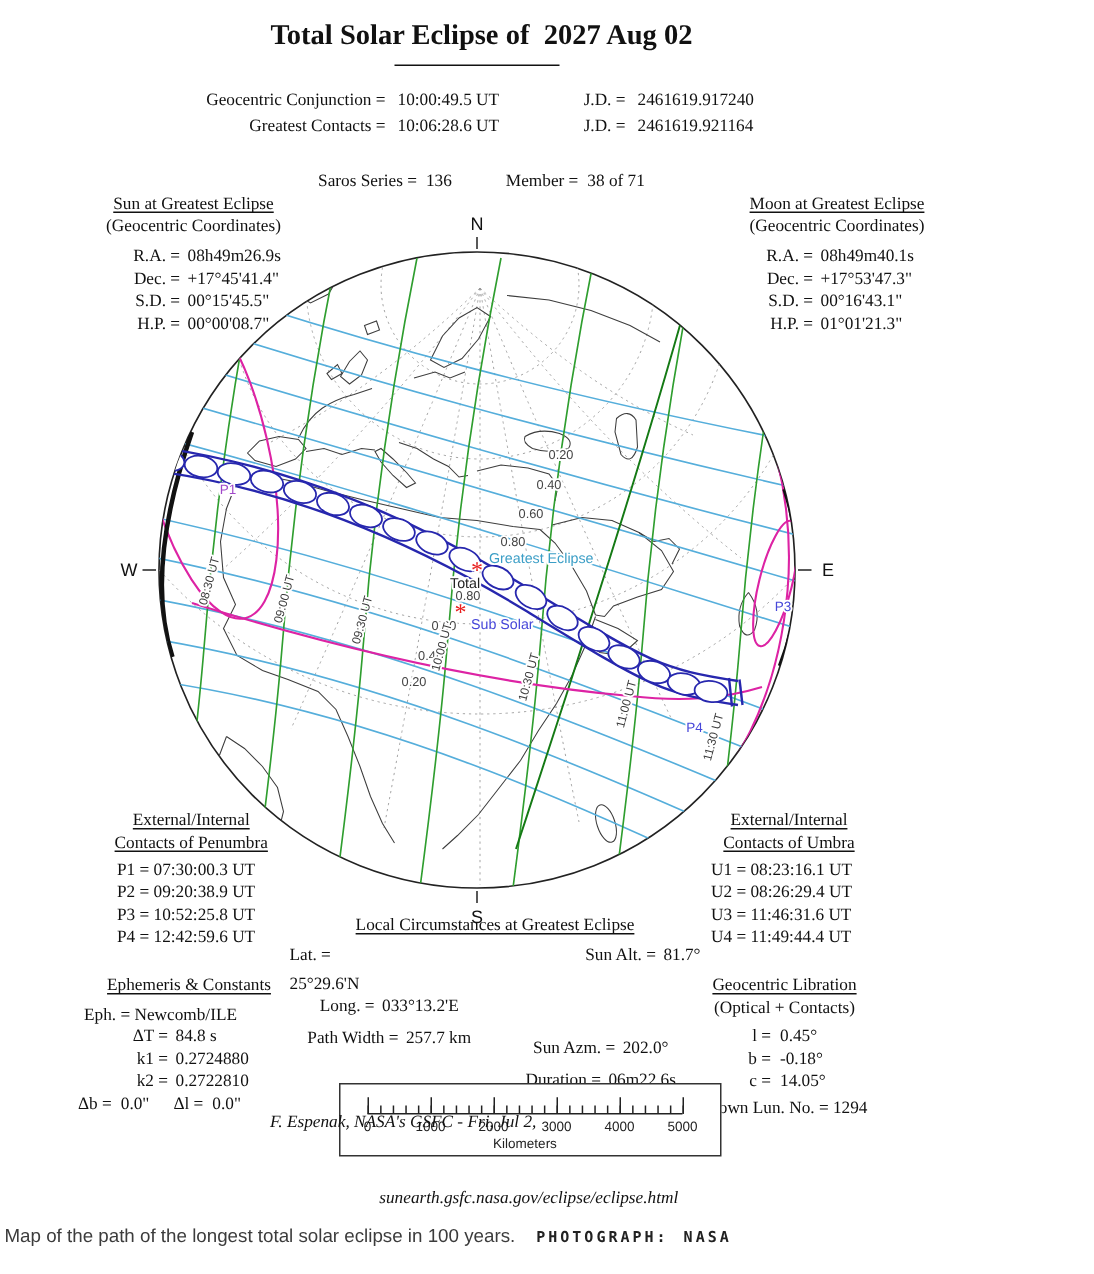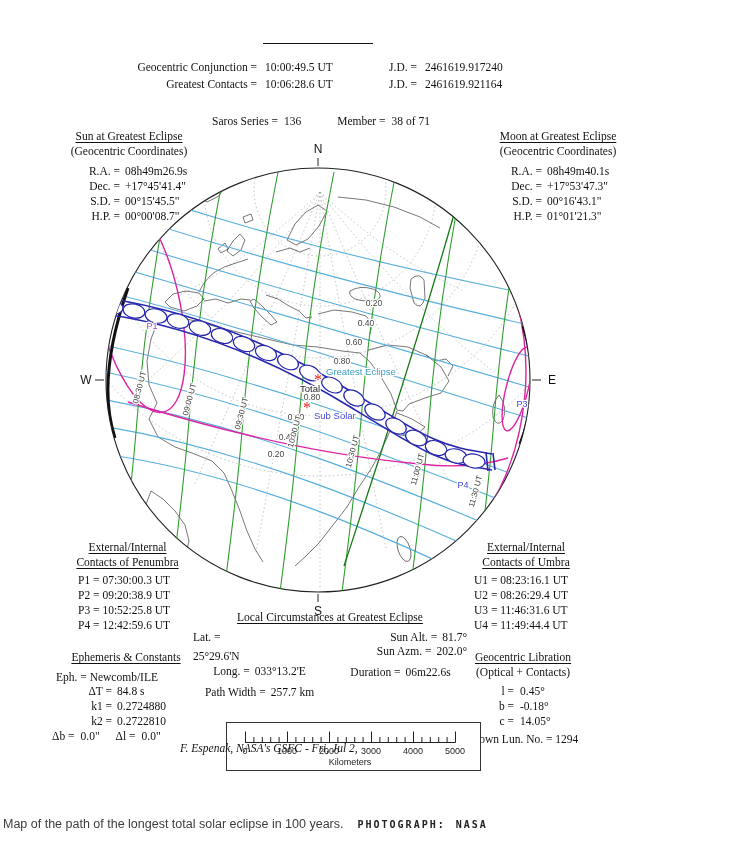--- a/index.html
+++ b/index.html
@@ -231,20 +231,21 @@
         <text class="utlab halo" x="192" y="400" text-anchor="middle" transform="rotate(-75 192 400)">09:00 UT</text>
         <text class="utlab halo" x="244" y="414" text-anchor="middle" transform="rotate(-75 244 414)">09:30 UT</text>
         <text class="utlab halo" x="297" y="432" text-anchor="middle" transform="rotate(-75 297 432)">10:00 UT</text>
         <text class="utlab halo" x="355" y="452" text-anchor="middle" transform="rotate(-75 355 452)">10:30 UT</text>
         <text class="utlab halo" x="420" y="470" text-anchor="middle" transform="rotate(-75 420 470)">11:00 UT</text>
         <text class="utlab halo" x="478" y="492" text-anchor="middle" transform="rotate(-75 478 492)">11:30 UT</text>
       </g>
     </g>
   </svg>
 
+  <div class="abs title">Total Solar Eclipse of  2027 Aug 02</div>
   <div class="abs title-rule"></div>
 
   <div class="abs hdr12">
     <div class="hdr-row">
       <span class="r">Geocentric Conjunction =</span>
       <span class="l">10:00:49.5 UT</span>
       <span class="r">J.D. =</span>
       <span class="l">2461619.917240</span>
     </div>
     <div class="hdr-row">
@@ -348,21 +349,21 @@
         <div style="display:flex;justify-content:center;gap:5px;margin-top:6px;text-align:right;">
             <span>Path Width =</span>
             <span>257.7 km</span>
           </div>
       </div>
       <div>
         <div style="display:flex;justify-content:flex-end;gap:5px;">
             <span>Sun Alt. =</span>
             <span>81.7°</span>
           </div>
-        <div style="display:flex;justify-content:flex-end;gap:5px;">
+        <div style="display:flex;justify-content:center;gap:5px;margin-top:48px;">
             <span>Sun Azm. =</span>
             <span>202.0°</span>
           </div>
         <div style="display:flex;justify-content:center;gap:5px;margin-top:6px;">
             <span>Duration =</span>
             <span>06m22.6s</span>
           </div>
       </div>
     </div>
   </div>
@@ -421,20 +422,21 @@
       <text class="ruler-num" x="60" y="31" text-anchor="middle">1000</text>
       <text class="ruler-num" x="102" y="31" text-anchor="middle">2000</text>
       <text class="ruler-num" x="144" y="31" text-anchor="middle">3000</text>
       <text class="ruler-num" x="186" y="31" text-anchor="middle">4000</text>
       <text class="ruler-num" x="228" y="31" text-anchor="middle">5000</text>
       <text class="ruler-num" x="123" y="42" text-anchor="middle">Kilometers</text>
     </svg>
   </div>
 
   <div class="abs credit1">F. Espenak, NASA's GSFC - Fri, Jul 2,</div>
+  <div class="abs credit2">sunearth.gsfc.nasa.gov/eclipse/eclipse.html</div>
 
   <div class="abs caption">
     <span>Map of the path of the longest total solar eclipse in 100 years.</span>
     <span class="photocredit">
       <span>PHOTOGRAPH:</span>
       <span>NASA</span>
     </span>
   </div>
 
 </div>

